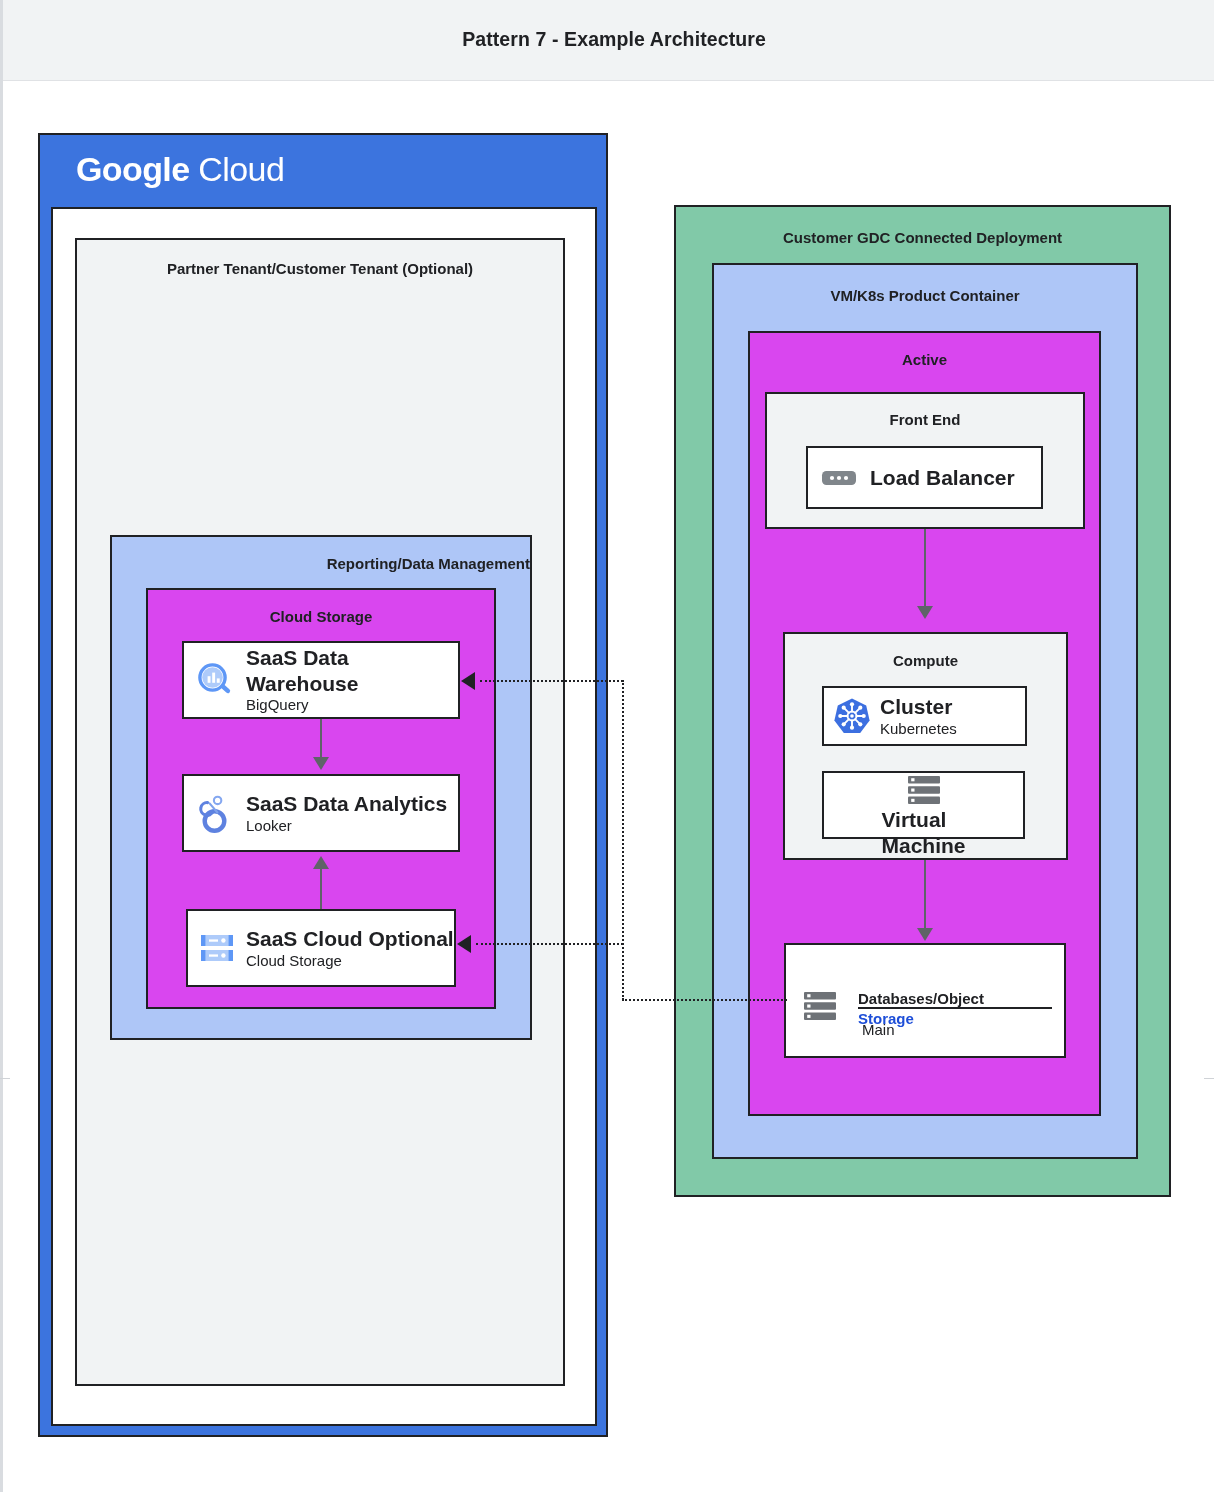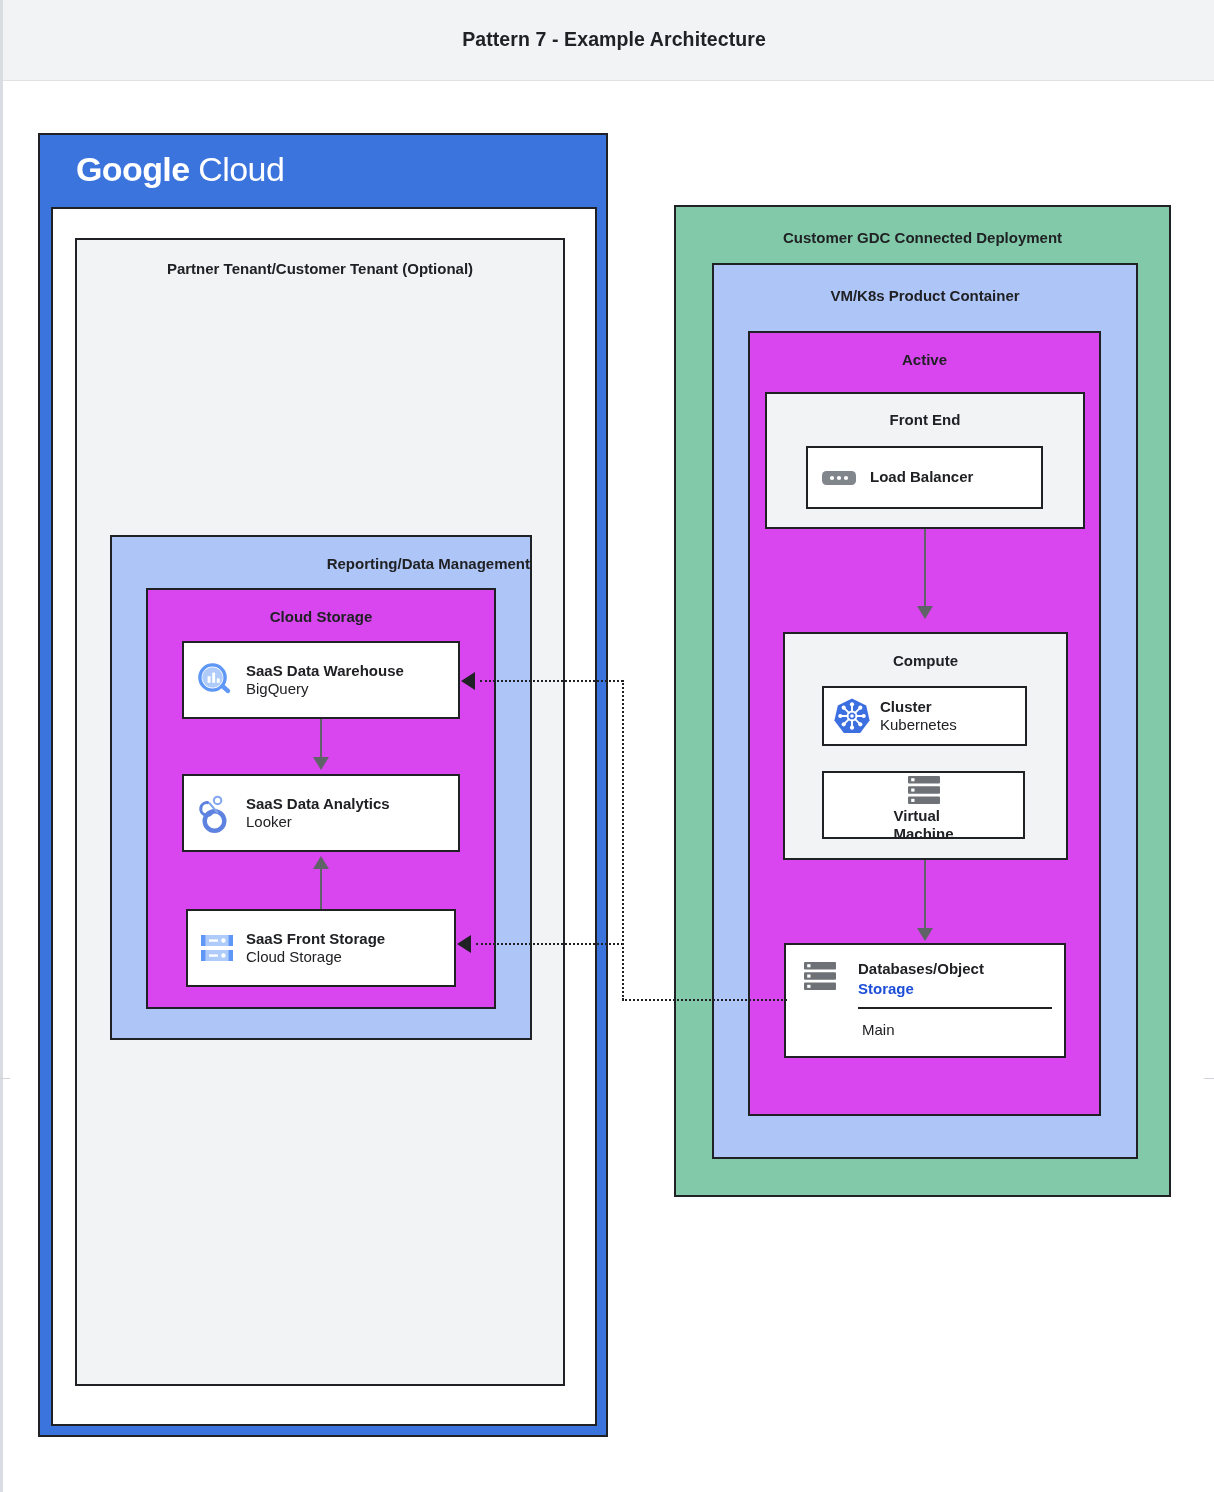--- a/index.html
+++ b/index.html
@@ -46,26 +46,26 @@
     font-size: 34px; color: #ffffff; white-space: nowrap;
     letter-spacing: -0.6px; line-height: 1;
   }
   .gc-logo .g-part { font-weight: bold; }
   .gc-logo .c-part { font-weight: normal; }
 
   
   .node { position: absolute; border: 2px solid #202124; background: #ffffff; display: flex; align-items: center; }
   .node .ico { flex: 0 0 auto; display: flex; align-items: center; justify-content: center; }
   .node .txt { display: flex; flex-direction: column; justify-content: center; }
-  .node .t1 { font-size: 15px; font-weight: bold; color: #202124; line-height: 1.22; }
+  .node .t1 { font-size: 21px; font-weight: bold; color: #202124; line-height: 1.22; }
   .node .t2 { font-size: 15px; font-weight: normal; color: #202124; line-height: 1.22; }
 
   
   .dbcard { position:absolute; border:2px solid #202124; background:#ffffff; }
-  .dbcard .row { display:flex; align-items:flex-start; padding: 14px 0 0 16px; }
+  .dbcard .row { display:flex; align-items:flex-start; padding: 14px 0 0 16px; margin-top: 30px; }
   .dbcard .divider { position:absolute; left:72px; right:12px; top:62px; height:2px; background:#202124; }
   .dbcard .sub { position:absolute; left:76px; top:76px; font-size:15px; color:#202124; }
 
   
   .vline  { position: absolute; width: 2px; background: #5F6368; }
   .arrow-down {
     position: absolute; width: 0; height: 0;
     border-left: 8px solid transparent; border-right: 8px solid transparent;
     border-top: 13px solid #5F6368;
   }
@@ -167,21 +167,21 @@
         <rect x="3" y="19" width="4.4" height="11" fill="#5E97F6"></rect>
         <rect x="30.6" y="4" width="4.4" height="11" fill="#5E97F6"></rect>
         <rect x="30.6" y="19" width="4.4" height="11" fill="#5E97F6"></rect>
         <rect x="11" y="8.4" width="9" height="2.3" fill="#ffffff"></rect>
         <rect x="11" y="23.4" width="9" height="2.3" fill="#ffffff"></rect>
         <circle cx="25.4" cy="9.5" r="2.2" fill="#ffffff"></circle>
         <circle cx="25.4" cy="24.5" r="2.2" fill="#ffffff"></circle>
       </svg>
     </div>
     <div class="txt">
-      <div class="t1">SaaS Front Storage</div>
+      <div class="t1">SaaS Cloud Optional</div>
       <div class="t2">Cloud Storage</div>
     </div>
   </div>
 
   <div class="box greenpanel" style="left:674px; top:205px; width:497px; height:992px;">
     <div class="box-title" style="top:22px;">Customer GDC Connected Deployment</div>
   </div>
 
   <div class="box bluepanel" style="left:712px; top:263px; width:426px; height:896px;">
     <div class="box-title" style="top:22px;">VM/K8s Product Container</div>

